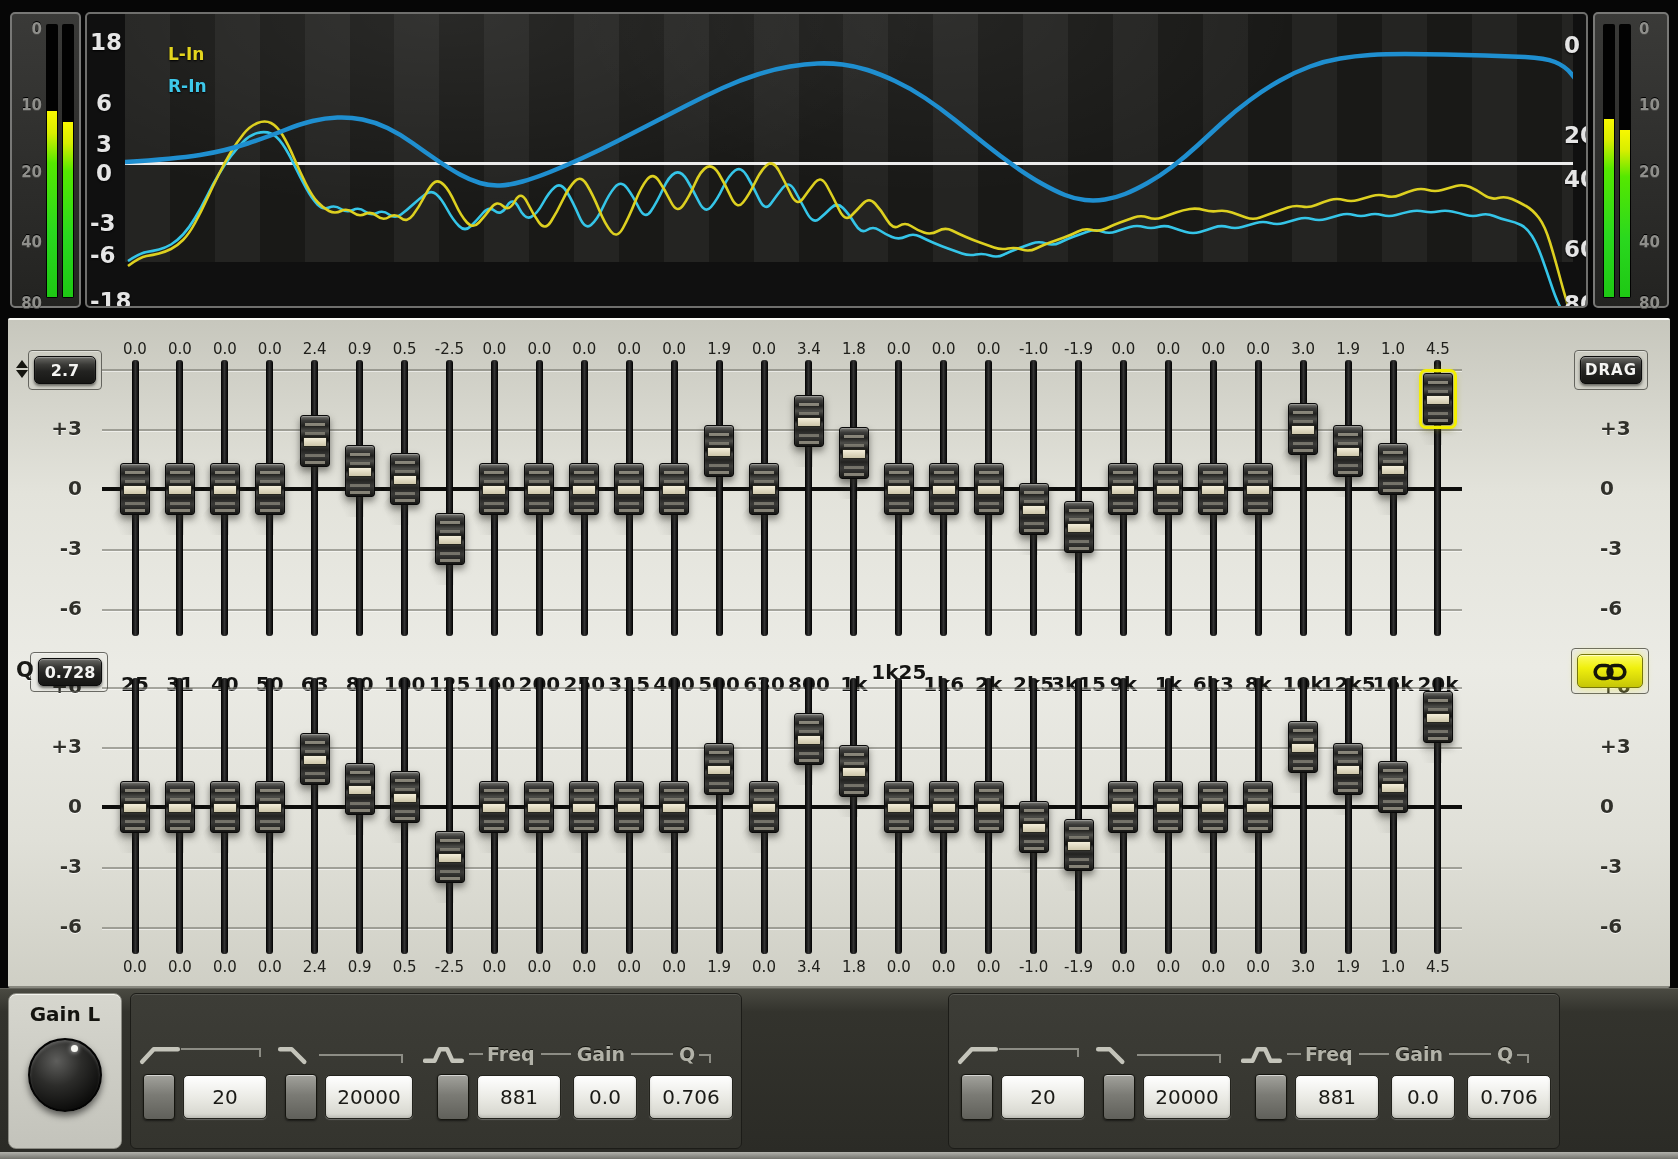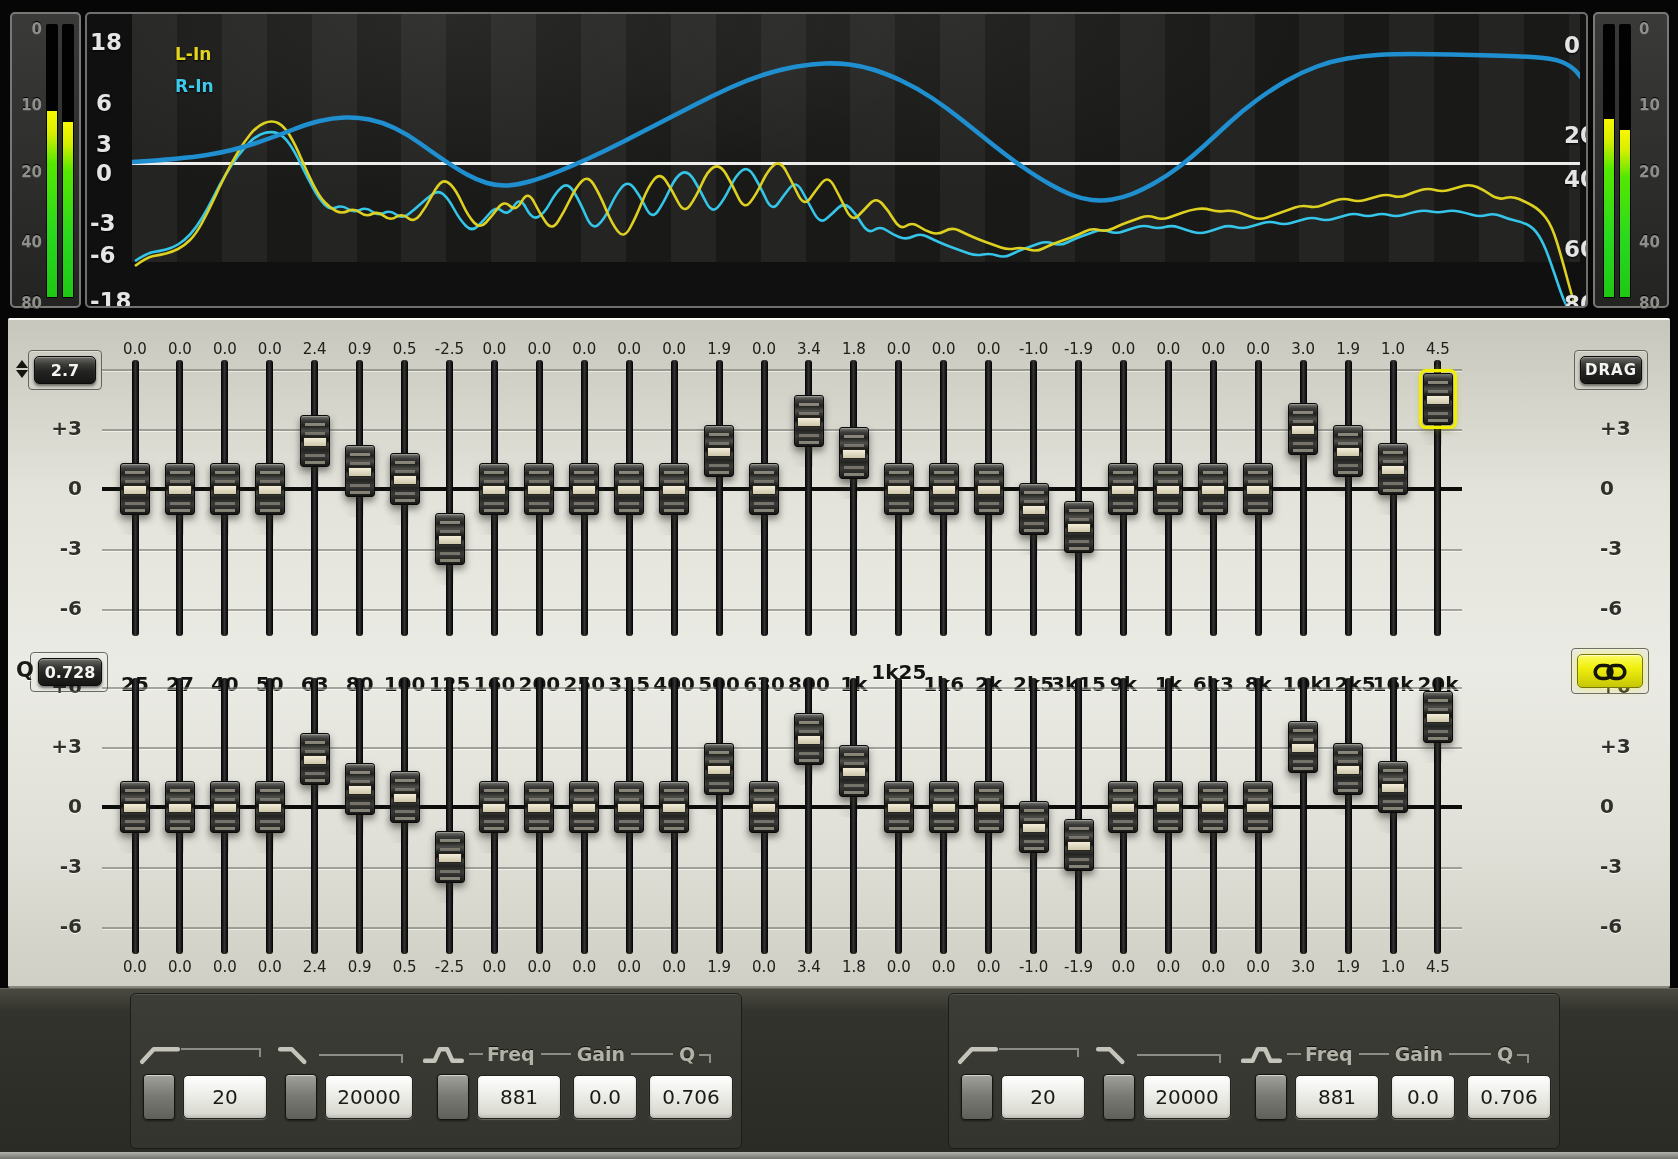--- a/index.html
+++ b/index.html
@@ -16,21 +16,21 @@
            text-shadow:0 -1px 0 #000, 0 1px 0 #4a4a48; width:28px; }
   .meter-l .m-num { left:2px; text-align:right; }
   .meter-r .m-num { left:44px; text-align:left; }
   .m-track { position:absolute; top:10px; bottom:8px; width:12px; background:#020202; border-radius:2px; overflow:hidden; }
   .m-fill { position:absolute; left:1px; right:1px; bottom:1px;
             background:linear-gradient(180deg,#f8f800 0%,#d8ee00 12%,#55e800 28%,#2ad81e 65%,#1ec814 100%); }
 
   
   .graph { position:absolute; left:85px; top:12px; width:1503px; height:296px;
            background:#101010; border:2px solid #6f6f6d; border-radius:5px; overflow:hidden; }
-  .g-plot { position:absolute; left:45px; top:0; width:1448px; height:248px;
+  .g-plot { position:absolute; left:38px; top:0; width:1448px; height:248px;
             background:
               radial-gradient(ellipse 700px 280px at 22% 0%, rgba(255,255,255,.07), transparent 70%),
               radial-gradient(ellipse 520px 260px at 56% 0%, rgba(255,255,255,.05), transparent 70%),
               repeating-linear-gradient(90deg,#242422 0px 44.9px,#191917 44.9px 89.8px); }
   .zero-line { position:absolute; left:0; top:148px; width:100%; height:3px; background:#ececec; }
   .g-num { position:absolute; font-size:23px; font-weight:bold; color:#e5e5e5; text-shadow:0 1px 2px #000; }
   .g-left-col  .g-num { left:3px;  width:22px; text-align:right; }
   .g-right-col .g-num { left:1477px; width:24px; text-align:left; }
   .legend { position:absolute; font-size:17px; font-weight:bold; text-shadow:0 1px 2px #000; }
   .legend-l { color:#e3d51e; }
@@ -250,21 +250,21 @@
       <div class="band-value" style="left: 103px; top: 20px; width: 48px;">0.0</div>
       <div class="freq-label" style="left: 99px; top: 352px; width: 56px;">25</div>
       <div class="band-value" style="left: 103px; top: 638px; width: 48px;">0.0</div>
       <div class="f-track" style="left: 123.5px; top: 40px;"></div>
       <div class="f-shadow" style="left: 87px; top: 165px;"></div>
       <div class="f-handle" style="left: 112px; top: 143px;"></div>
       <div class="f-track" style="left: 123.5px; top: 358px;"></div>
       <div class="f-shadow" style="left: 87px; top: 483px;"></div>
       <div class="f-handle" style="left: 112px; top: 461px;"></div>
       <div class="band-value" style="left: 147.93px; top: 20px; width: 48px;">0.0</div>
-      <div class="freq-label" style="left: 143.93px; top: 352px; width: 56px;">27</div>
+      <div class="freq-label" style="left: 143.93px; top: 352px; width: 56px;">31</div>
       <div class="band-value" style="left: 147.93px; top: 638px; width: 48px;">0.0</div>
       <div class="f-track" style="left: 168.43px; top: 40px;"></div>
       <div class="f-shadow" style="left: 131.93px; top: 165px;"></div>
       <div class="f-handle" style="left: 156.93px; top: 143px;"></div>
       <div class="f-track" style="left: 168.43px; top: 358px;"></div>
       <div class="f-shadow" style="left: 131.93px; top: 483px;"></div>
       <div class="f-handle" style="left: 156.93px; top: 461px;"></div>
       <div class="band-value" style="left: 192.86px; top: 20px; width: 48px;">0.0</div>
       <div class="freq-label" style="left: 188.86px; top: 352px; width: 56px;">40</div>
       <div class="band-value" style="left: 192.86px; top: 638px; width: 48px;">0.0</div>
@@ -513,20 +513,24 @@
       <div class="band-value" style="left: 1405.97px; top: 638px; width: 48px;">4.5</div>
       <div class="f-track" style="left: 1426.47px; top: 40px;"></div>
       <div class="f-shadow" style="left: 1389.97px; top: 75px;"></div>
       <div class="f-handle hl" style="left: 1414.97px; top: 53px;"></div>
       <div class="f-track" style="left: 1426.47px; top: 358px;"></div>
       <div class="f-shadow" style="left: 1389.97px; top: 393px;"></div>
       <div class="f-handle" style="left: 1414.97px; top: 371px;"></div>
     </div>
 
   <div class="footer">
+    <div class="side-panel gain-l">
+      <div class="gain-label">Gain L</div>
+      <div class="knob"></div>
+    </div>
 
     <div class="fgroup fg1">
       <div class="fg-labels">
         <svg class="ficon" viewBox="0 0 40 20" width="42" height="21">
             <path d="M3 17 L14 5 L37 5"></path>
           </svg>
         <div class="elbow" style="width:80px;margin-right:16px;transform:translateY(-2px);"></div>
         <svg class="ficon" viewBox="0 0 40 20" width="42" height="21">
             <path d="M3 5 L14 5 L26 17"></path>
           </svg>

